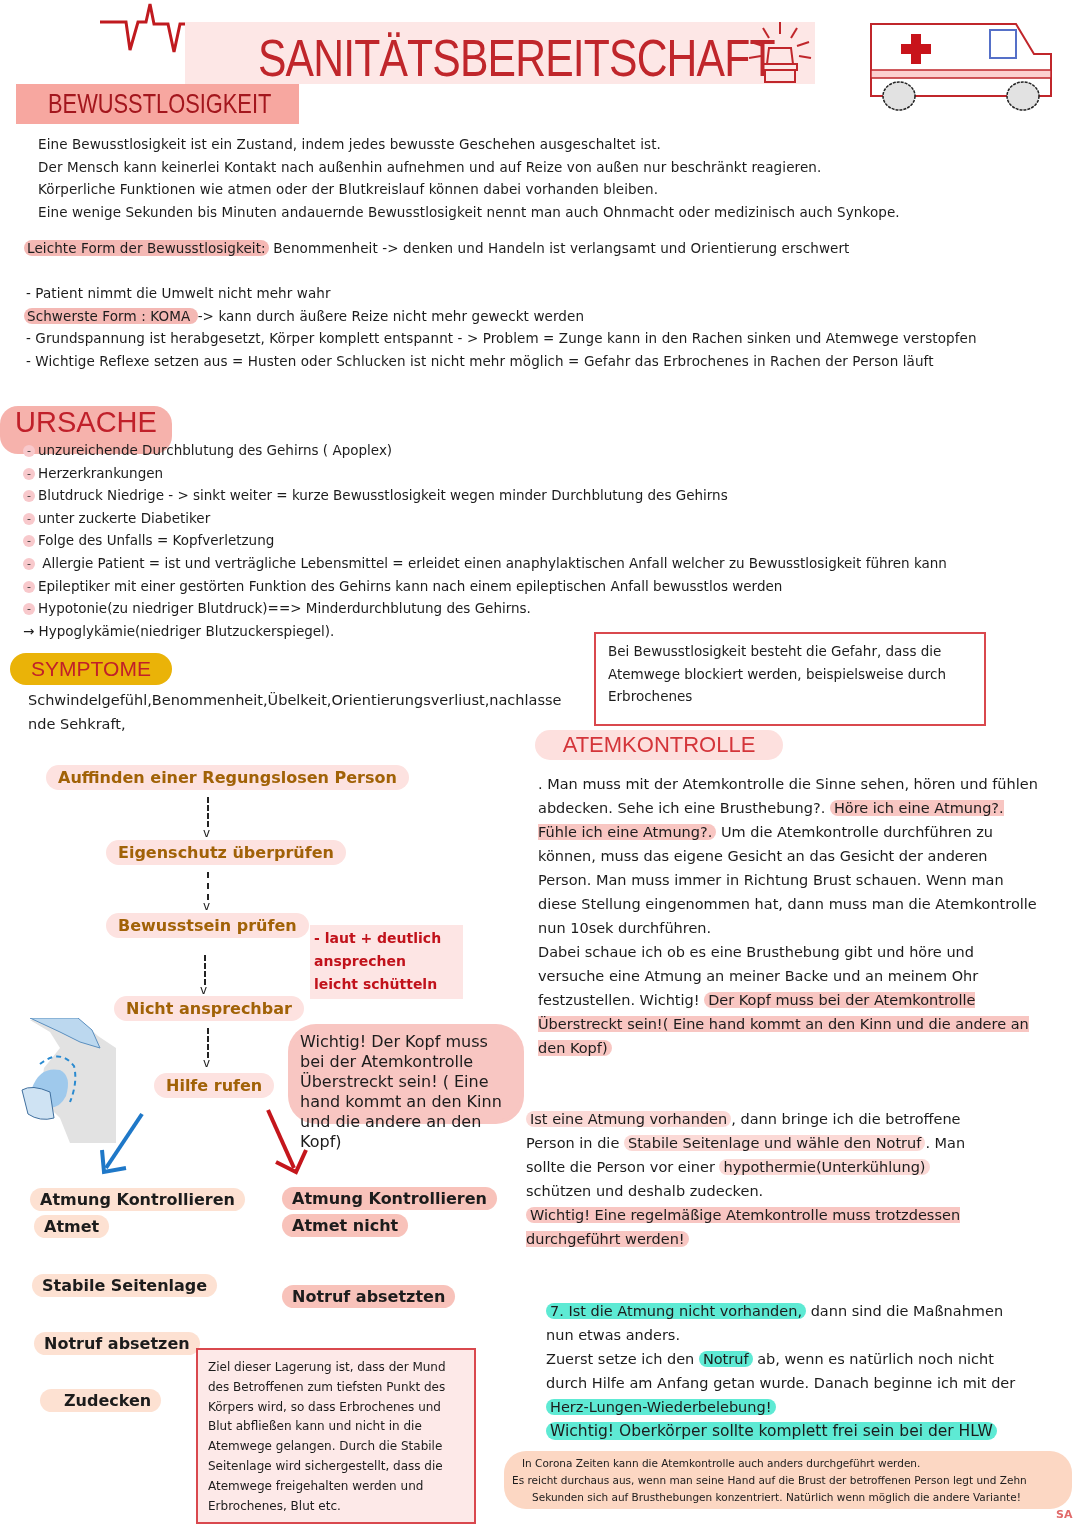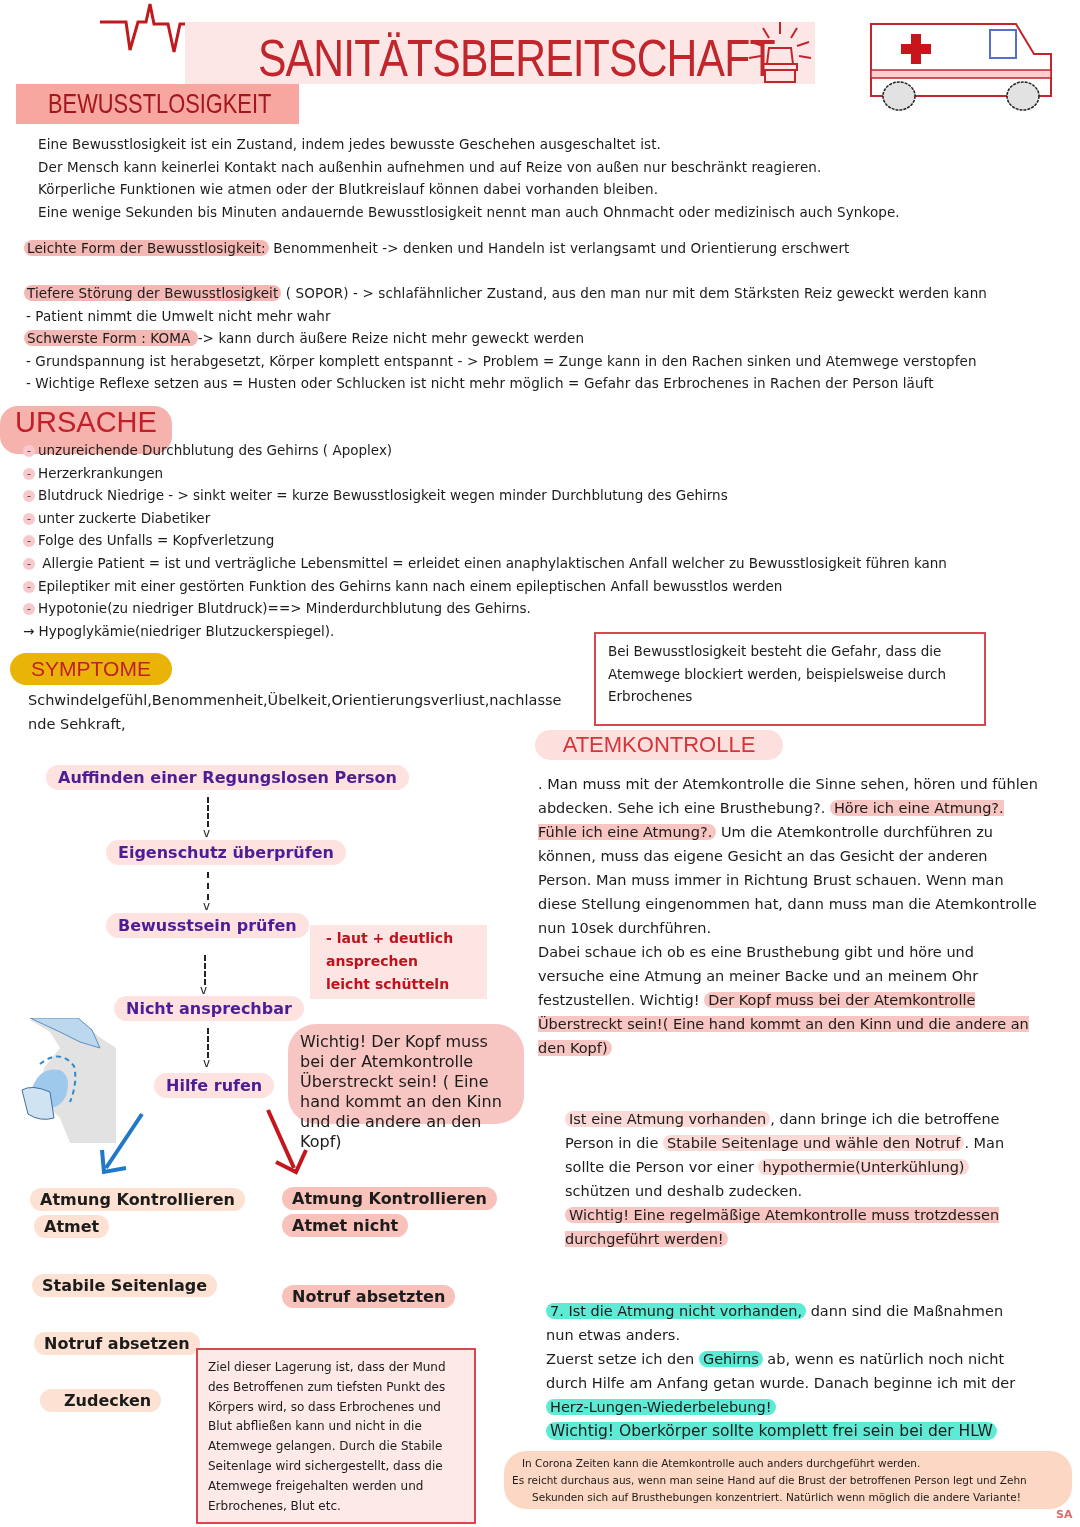--- a/index.html
+++ b/index.html
@@ -12,21 +12,21 @@
   .body-text { font-size:13.5px; line-height:22.5px; letter-spacing:0.1px; }
   .intro p { margin:0; }
   .title-band { left:185px; top:22px; width:630px; height:62px; background:#fde7e6; }
   .title { left:258px; top:28px; font-family:"Liberation Sans", sans-serif; font-weight:300;
            font-size:52px; color:#c0262b; letter-spacing:-1px; transform:scaleX(0.82); transform-origin:left top; line-height:60px;
            -webkit-text-stroke:0; font-stretch:condensed; }
   .sub-title-box { left:16px; top:84px; width:283px; height:40px; background:#f7a7a0; }
   .sub-title { left:48px; top:86px; font-family:"Liberation Sans", sans-serif; font-size:28px; color:#a3161d;
                transform:scaleX(0.78); transform-origin:left top; line-height:36px; }
   .section-pill { border-radius:18px; background:#f6b2ac; color:#c0202a; font-family:"Liberation Sans", sans-serif; }
-  .flow-pill { border-radius:14px; background:#fde2e0; font-size:16px; font-weight:bold; padding:3px 12px; color:#4c1d95; white-space:nowrap; }
+  .flow-pill { border-radius:14px; background:#fde2e0; font-size:16px; font-weight:bold; padding:3px 12px; color:#a16207; white-space:nowrap; }
   .branch-pill-l { border-radius:12px; background:#fde1d2; font-size:16px; font-weight:bold; padding:2px 10px; white-space:nowrap; }
   .branch-pill-r { border-radius:12px; background:#f8c2ba; font-size:16px; font-weight:bold; padding:2px 10px; white-space:nowrap; }
   .dash-arrow { width:2px; border-left:2px dashed #222; }
   .chev { font-size:12px; line-height:10px; color:#222; }
   .right-col { left:538px; width:505px; font-size:14.5px; line-height:24px; }
   .right-col p { margin:0; }
   ul.causes { list-style:none; margin:0; padding:0; }
   ul.causes li { font-size:13.5px; line-height:22.6px; white-space:nowrap; }
   .bullet { display:inline-block; width:12px; height:12px; border-radius:6px; background:#f8c9cc; text-align:center; line-height:11px; font-size:11px; margin-right:3px; color:#333; vertical-align:middle; }
 </style>
@@ -68,21 +68,20 @@
   <p>Eine Bewusstlosigkeit ist ein Zustand, indem jedes bewusste Geschehen ausgeschaltet ist.</p>
   <p>Der Mensch kann keinerlei Kontakt nach außenhin aufnehmen und auf Reize von außen nur beschränkt reagieren.</p>
   <p>Körperliche Funktionen wie atmen oder der Blutkreislauf können dabei vorhanden bleiben.</p>
   <p>Eine wenige Sekunden bis Minuten andauernde Bewusstlosigkeit nennt man auch Ohnmacht oder medizinisch auch Synkope.</p>
 </div>
 
 <div class="abs body-text" style="left:24px;top:237px;white-space:nowrap;">
   <span class="hl-red">Leichte Form der Bewusstlosigkeit:</span><span> Benommenheit -&gt; denken und Handeln ist verlangsamt und Orientierung erschwert</span>
 </div>
 <div class="abs body-text" style="left:24px;top:282px;white-space:nowrap;">
-  <div><span class="hl-red">Tiefere Störung der Bewusstlosigkeit</span><span> ( SOPOR) - &gt; schlafähnlicher Zustand, aus den man nur mit dem Stärksten Reiz geweckt werden kann</span></div>
   <div style="padding-left:2px;">- Patient nimmt die Umwelt nicht mehr wahr</div>
   <div><span class="hl-red">Schwerste Form : KOMA </span><span>-&gt;  kann durch äußere Reize nicht mehr geweckt werden</span></div>
   <div style="padding-left:2px;">- Grundspannung ist herabgesetzt, Körper komplett entspannt - &gt; Problem = Zunge kann in den Rachen sinken und   Atemwege verstopfen</div>
   <div style="padding-left:2px;">- Wichtige Reflexe setzen aus = Husten oder Schlucken ist nicht mehr möglich = Gefahr das Erbrochenes in Rachen der Person läuft</div>
 </div>
 
 <div class="abs section-pill" style="left:0;top:406px;width:172px;height:48px;font-size:29px;line-height:32px;text-align:center;">URSACHE</div>
 <ul class="abs causes" style="left:14px;top:439px;margin-left:9px;">
   <li><span class="bullet">-</span><span>unzureichende Durchblutung des Gehirns ( Apoplex)</span></li>
   <li><span class="bullet">-</span><span>Herzerkrankungen</span></li>
@@ -107,21 +106,21 @@
 
 <div class="abs flow-pill" style="left:46px;top:765px;">Auffinden einer Regungslosen Person</div>
 <div class="abs dash-arrow" style="left:207px;top:797px;height:30px;"></div>
 <div class="abs chev" style="left:203px;top:828px;">v</div>
 
 <div class="abs flow-pill" style="left:106px;top:840px;">Eigenschutz überprüfen</div>
 <div class="abs dash-arrow" style="left:207px;top:872px;height:28px;"></div>
 <div class="abs chev" style="left:203px;top:901px;">v</div>
 
 <div class="abs flow-pill" style="left:106px;top:913px;">Bewusstsein prüfen</div>
-<div class="abs" style="left:310px;top:925px;width:145px;height:70px;background:#fde5e4;color:#c1121b;font-size:14px;font-weight:bold;line-height:23px;padding:2px 16px;">
+<div class="abs" style="left:310px;top:925px;width:145px;height:70px;background:#fde5e4;color:#c1121b;font-size:14px;font-weight:bold;line-height:23px;padding:2px 4px;">
   <div>- laut + deutlich</div>
   <div>ansprechen</div>
   <div>leicht schütteln</div>
 </div>
 <div class="abs dash-arrow" style="left:204px;top:955px;height:30px;"></div>
 <div class="abs chev" style="left:200px;top:985px;">v</div>
 
 <div class="abs flow-pill" style="left:114px;top:996px;">Nicht ansprechbar</div>
 <div class="abs dash-arrow" style="left:207px;top:1028px;height:30px;"></div>
 <div class="abs chev" style="left:203px;top:1058px;">v</div>
@@ -166,28 +165,28 @@
 <div class="abs section-pill" style="left:535px;top:730px;width:248px;height:30px;font-size:22px;line-height:30px;text-align:center;background:#fde0de;color:#d4353a;">ATEMKONTROLLE</div>
 
 <div class="abs right-col" style="top:772px;">
   <p><span>. Man muss mit der Atemkontrolle die Sinne sehen, hören und fühlen abdecken. Sehe ich eine Brusthebung?. </span><span class="hl-pink" style="background:#f8c6c2;">Höre ich eine Atmung?. Fühle ich eine Atmung?.</span><span> Um die Atemkontrolle durchführen zu können, muss das eigene Gesicht an das Gesicht der anderen Person. Man muss immer in Richtung Brust schauen. Wenn man diese Stellung eingenommen hat, dann muss man die Atemkontrolle nun 10sek durchführen.</span></p>
 </div>
 
 <div class="abs right-col" style="top:940px;">
   <p><span>Dabei schaue ich ob es eine Brusthebung gibt und höre und versuche eine Atmung an meiner Backe und an meinem Ohr festzustellen. Wichtig! </span><span class="hl-pink" style="background:#f8c6c2;">Der Kopf muss bei der Atemkontrolle Überstreckt sein!( Eine hand kommt an den Kinn und die andere an den Kopf)</span></p>
 </div>
 
-<div class="abs right-col" style="top:1107px;left:565px;width:470px;">
+<div class="abs right-col" style="top:1107px;left:526px;width:470px;">
   <p><span class="hl-pink">Ist eine Atmung vorhanden</span><span>, dann bringe ich die betroffene Person in die </span><span class="hl-pink">Stabile Seitenlage und wähle den Notruf</span><span>. Man sollte die Person vor einer </span><span class="hl-pink">hypothermie(Unterkühlung)</span><span> schützen und deshalb zudecken.</span></p>
   <p><span class="hl-pink" style="background:#f8c6c2;">Wichtig! Eine regelmäßige Atemkontrolle muss trotzdessen durchgeführt werden!</span></p>
 </div>
 
 <div class="abs right-col" style="top:1299px;left:546px;width:480px;">
   <p><span class="hl-peach">7. Ist die Atmung nicht vorhanden,</span><span> dann sind die Maßnahmen nun etwas anders.</span></p>
-  <p><span>Zuerst setze ich den </span><span class="hl-peach">Gehirns</span><span> ab, wenn es natürlich noch nicht durch Hilfe am Anfang getan wurde. Danach beginne ich mit der </span><span class="hl-peach">Herz-Lungen-Wiederbelebung!</span></p>
+  <p><span>Zuerst setze ich den </span><span class="hl-peach">Notruf</span><span> ab, wenn es natürlich noch nicht durch Hilfe am Anfang getan wurde. Danach beginne ich mit der </span><span class="hl-peach">Herz-Lungen-Wiederbelebung!</span></p>
   <p style="font-size:15.5px;"><span class="hl-peach">Wichtig! Oberkörper sollte komplett frei sein bei der HLW</span></p>
 </div>
 
 <div class="abs" style="left:504px;top:1451px;width:568px;height:58px;background:#fcd7c3;border-radius:22px;font-size:10.5px;line-height:17px;padding:4px 8px;box-sizing:border-box;">
   <div style="padding-left:10px;">In Corona Zeiten kann die Atemkontrolle auch anders durchgeführt werden.</div>
   <div>Es reicht durchaus aus, wenn man seine Hand auf die Brust der betroffenen Person legt und Zehn</div>
   <div style="padding-left:20px;">Sekunden sich auf Brusthebungen konzentriert. Natürlich wenn möglich die andere Variante!</div>
 </div>
 
 <div class="abs" style="left:1056px;top:1508px;font-size:11px;color:#e06a6a;font-weight:bold;">SA</div>

